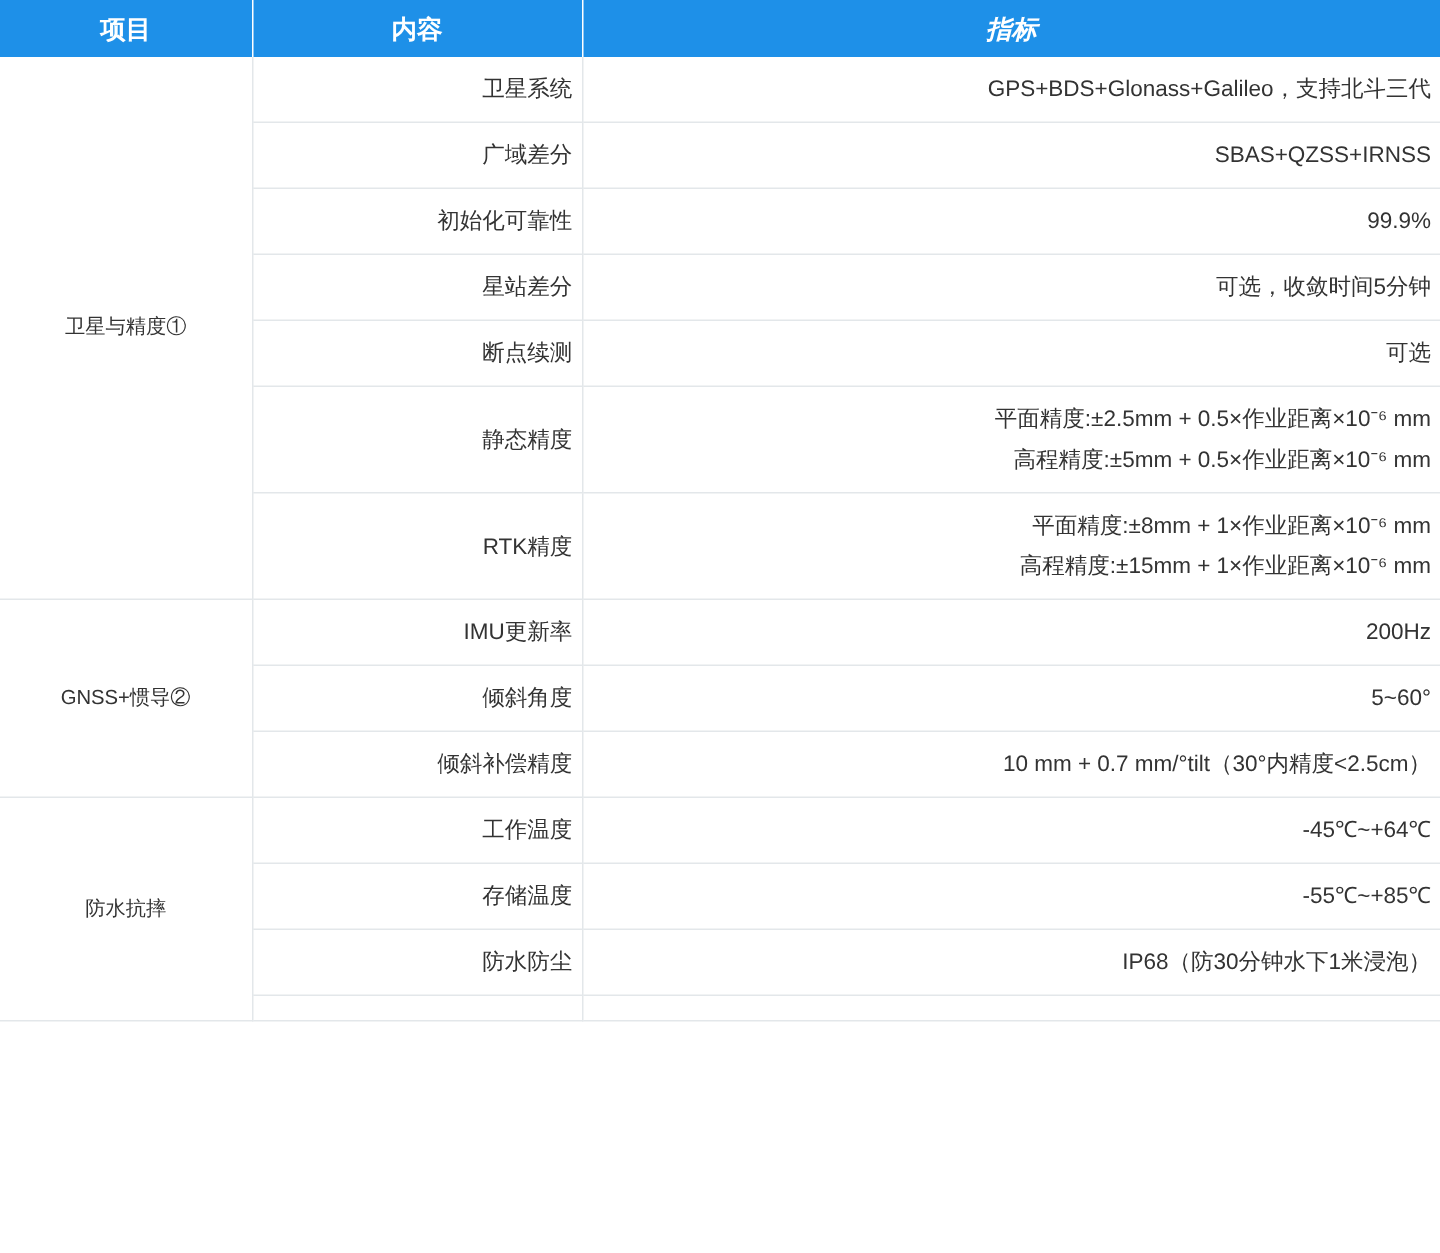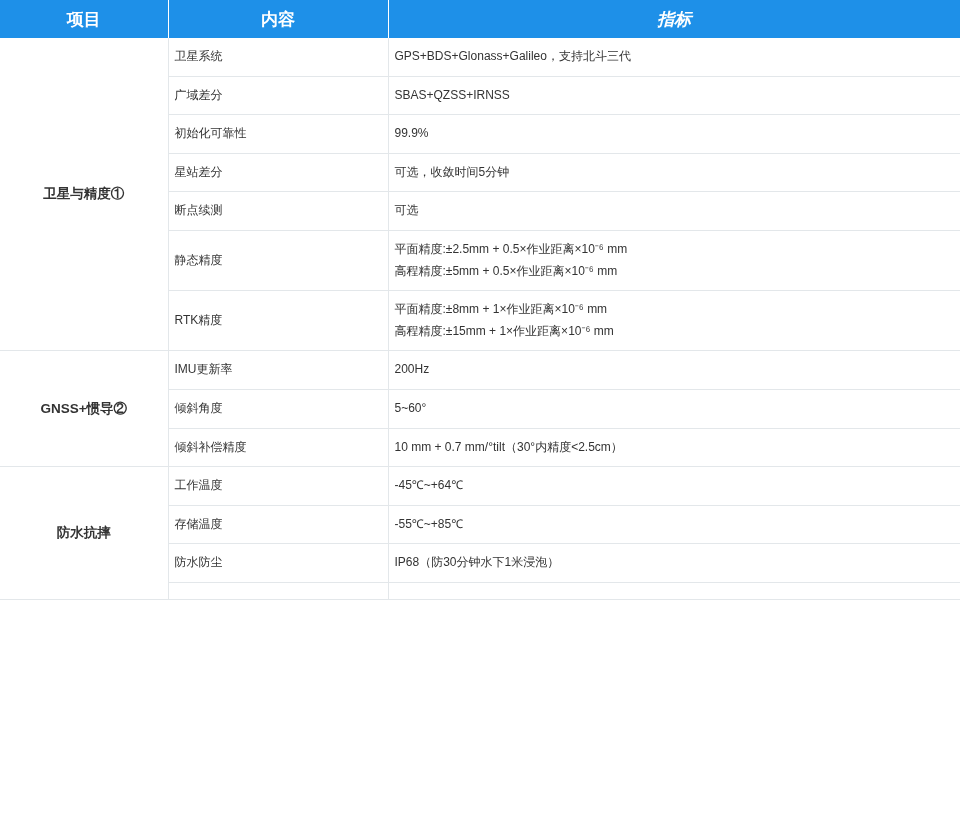--- a/index.html
+++ b/index.html
@@ -32,35 +32,34 @@
     text-align: center;
     vertical-align: middle;
     border-right: 1px solid #ffffff;
     padding: 0;
   }
   thead th:last-child { border-right: none; font-style: italic; }
 
   tbody td {
     border-bottom: 1px solid #e3e7ea;
     border-right: 1px solid #e3e7ea;
-    font-size: 12px;
-    text-align: left;
+    font-size: 15px;
+    text-align: right;
     vertical-align: middle;
     color: #333333;
     padding: 8px 6px;
     line-height: 1.8;
   }
   tbody td:last-child { border-right: none; }
 
   td.group {
     border-right: 1px solid #e3e7ea;
     font-size: 13.5px;
     color: #333333;
     text-align: center;
-    font-weight: bold;
   }
   td.item { color: #333333; }
   td.value { color: #333333; margin-left: 11px; }
   .val-line { display: block; white-space: nowrap; }
 </style>
 </head>
 <body>
 
 <table class="spec">
   <colgroup>

